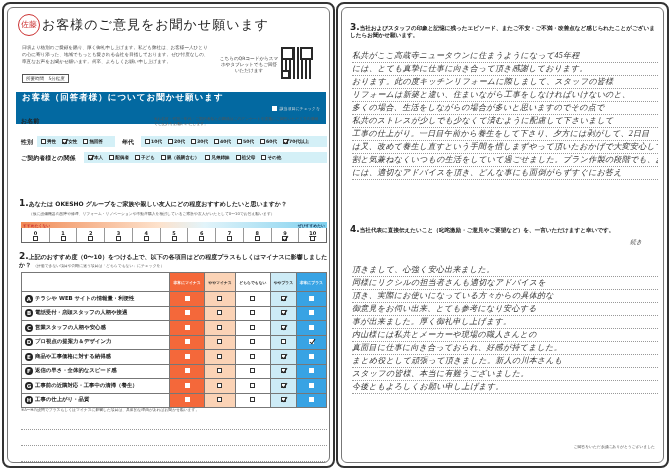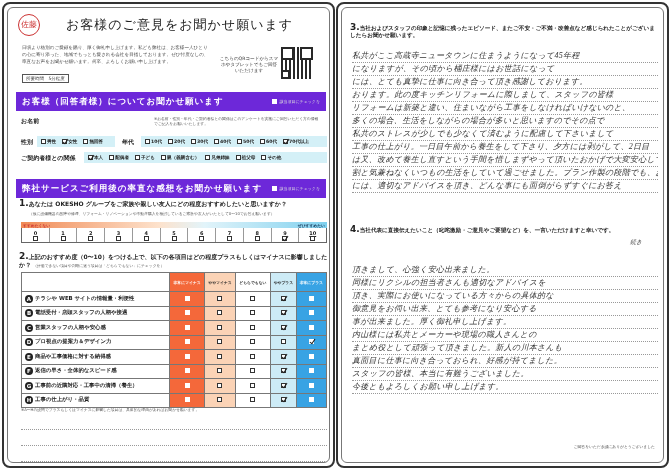--- a/index.html
+++ b/index.html
@@ -1,33 +1,33 @@
 <!DOCTYPE html>
 <html><head>
 <meta charset="utf-8">
 <style>
 *{box-sizing:border-box;margin:0;padding:0}
 body{width:670px;height:471px;background:#fff;font-family:"DejaVu Sans",sans-serif;position:relative;overflow:hidden;color:#222}
 .page{position:absolute;top:2px;width:333px;height:466px;border:2px solid #333;border-radius:8px;background:#fff}
 .page.left{left:2px}
 .page.right{left:336px}
 .frame-inner{position:absolute;inset:3px;border:1px solid #777;border-radius:6px}
-.title-row{position:absolute;left:14px;top:10px;display:flex;align-items:center;gap:26px}
+.title-row{position:absolute;left:14px;top:10px;display:flex;align-items:center;gap:2px}
 .stamp{width:22px;height:22px;border:1.5px solid #c33;border-radius:50%;color:#c33;font-size:8px;display:flex;align-items:center;justify-content:center;font-family:"DejaVu Serif",serif;line-height:1;text-align:center}
 .title{font-size:13px;font-weight:normal;letter-spacing:1px}
 .intro{position:absolute;left:18px;top:40px;width:190px;font-size:4.6px;line-height:7px;color:#444}
 .duration{position:absolute;left:18px;top:70px;border:1px solid #555;font-size:4.5px;padding:1px 3px;color:#333}
 .qr-text{position:absolute;left:215px;top:52px;width:60px;font-size:4.6px;line-height:6px;color:#333;text-align:center}
 .qr{position:absolute;left:277px;top:43px;width:32px;height:32px;background:
  repeating-linear-gradient(90deg,#111 0 2px,#fff 2px 4px),#fff;opacity:.9}
 .qr::before,.qr::after{content:"";position:absolute;width:9px;height:9px;border:2px solid #111;background:#fff}
 .qr::before{left:0;top:0}
 .qr::after{right:0;top:0}
 .qr-corner{position:absolute;left:0;bottom:0;width:9px;height:9px;border:2px solid #111;background:#fff}
-.sec-bar{position:absolute;left:12px;width:310px;height:19px;background:#6d28d9;color:#fff;font-size:8.5px;font-weight:bold;display:flex;align-items:center;justify-content:space-between;padding:0 6px;letter-spacing:1px}
+.sec-bar{position:absolute;left:12px;width:310px;height:32px;background:#0369a1;color:#fff;font-size:8.5px;font-weight:bold;display:flex;justify-content:space-between;padding:0 6px;letter-spacing:1px}
 .sec-bar .chk{font-size:4px;font-weight:normal;letter-spacing:0;display:flex;align-items:center;gap:2px;color:#ddd}
 .sec-bar .chk i{display:inline-block;width:5px;height:5px;background:#fff}
 .lbl{position:absolute;font-size:6px;font-weight:bold}
 .note{position:absolute;font-size:3.8px;line-height:5px;color:#555}
 .band{position:absolute;height:11px;background:#d4f0f7;display:flex;align-items:center;gap:6px;padding-left:4px;font-size:4.6px;font-weight:bold}
 .cb{display:inline-flex;align-items:center;gap:1px;white-space:nowrap}
 .box{display:inline-block;width:5px;height:5px;border:0.8px solid #333;background:#fff;position:relative}
 .box.on::after{content:"";position:absolute;left:1px;top:-2px;width:2px;height:5px;border-right:0.9px solid #222;border-bottom:0.9px solid #222;transform:rotate(35deg)}
 .q-title{position:absolute;font-size:6px;font-weight:bold}
 .q-title .n{font-size:9px}
@@ -156,27 +156,20 @@
     <span class="cb">
         <i class="box"></i>
         <span>祖父母</span>
       </span>
     <span class="cb">
         <i class="box"></i>
         <span>その他</span>
       </span>
   </div>
 
-  <div class="sec-bar" style="top:175px">
-    <span>弊社サービスご利用後の率直な感想をお聞かせ願います</span>
-    <span class="chk">
-        <i></i>
-        <span>該当項目にチェックを</span>
-      </span>
-  </div>
 
   <div class="q-title" style="left:15px;top:194px;width:312px">
     <span class="n">1.</span><span>あなたは OKESHO グループをご家族や親しい友人にどの程度おすすめしたいと思いますか？</span>
   </div>
   <div class="note" style="left:25px;top:207px;width:300px">（仮に設備機器の故障や修理、リフォーム・リノベーションや不動産購入を検討しているご家族や友人がいたとして0〜10でお答え願います）</div>
 
   <div class="scale">
     <div class="scale-grad">
       <span>すすめたくない</span>
       <span>ぜひすすめたい</span>
@@ -319,21 +312,20 @@
 
 <div class="page right">
   <div class="frame-inner"></div>
 
   <div class="q3">
     <span class="n">3.</span><span>当社およびスタッフの印象と記憶に残ったエピソード、またご不安・ご不満・改善点など感じられたことがございましたらお聞かせ願います。</span>
   </div>
 
   <div class="hw" style="top:46px">
     <div>私共がここ高蔵寺ニュータウンに住まうようになって45年程</div>
-    <div>になりますが、その頃から桶庄様にはお世話になって</div>
     <div>には、とても真摯に仕事に向き合って頂き感謝しております。</div>
     <div>おります。此の度キッチンリフォームに際しまして、スタッフの皆様</div>
     <div>リフォームは新築と違い、住まいながら工事をしなければいけないのと、</div>
     <div>多くの場合、生活をしながらの場合が多いと思いますのでその点で</div>
     <div>私共のストレスが少しでも少なくて済むように配慮して下さいまして</div>
     <div>工事の仕上がり。一日目午前から養生をして下さり、夕方には剥がして、2日目</div>
     <div>は又、改めて養生し直すという手間を惜しまずやって頂いたおかげで大変安心して</div>
     <div>割と気兼ねなくいつもの生活をしていて過ごせました。プラン作製の段階でも、お店様</div>
     <div>には、適切なアドバイスを頂き、どんな事にも面倒がらずすぐにお答え</div>
   </div>
@@ -343,20 +335,20 @@
   </div>
   <div class="sig" style="left:292px;top:234px">続き</div>
 
   <div class="hw" style="top:260px">
     <div>頂きまして、心強く安心出来ました。</div>
     <div>同様にリクシルの担当者さんも適切なアドバイスを</div>
     <div>頂き、実際にお使いになっている方々からの具体的な</div>
     <div>御意見をお伺い出来、とても参考になり安心する</div>
     <div>事が出来ました。厚く御礼申し上げます。</div>
     <div>内山様には私共とメーカーや現場の職人さんとの</div>
+    <div>真面目に仕事に向き合っておられ、好感が持てました。</div>
     <div>まとめ役として頑張って頂きました。新人の川本さんも</div>
-    <div>真面目に仕事に向き合っておられ、好感が持てました。</div>
     <div>スタッフの皆様、本当に有難うございました。</div>
     <div>今後ともよろしくお願い申し上げます。</div>
   </div>
 
   <div class="thanks">ご回答をいただき誠にありがとうございました</div>
 </div>
 
 </body></html>

